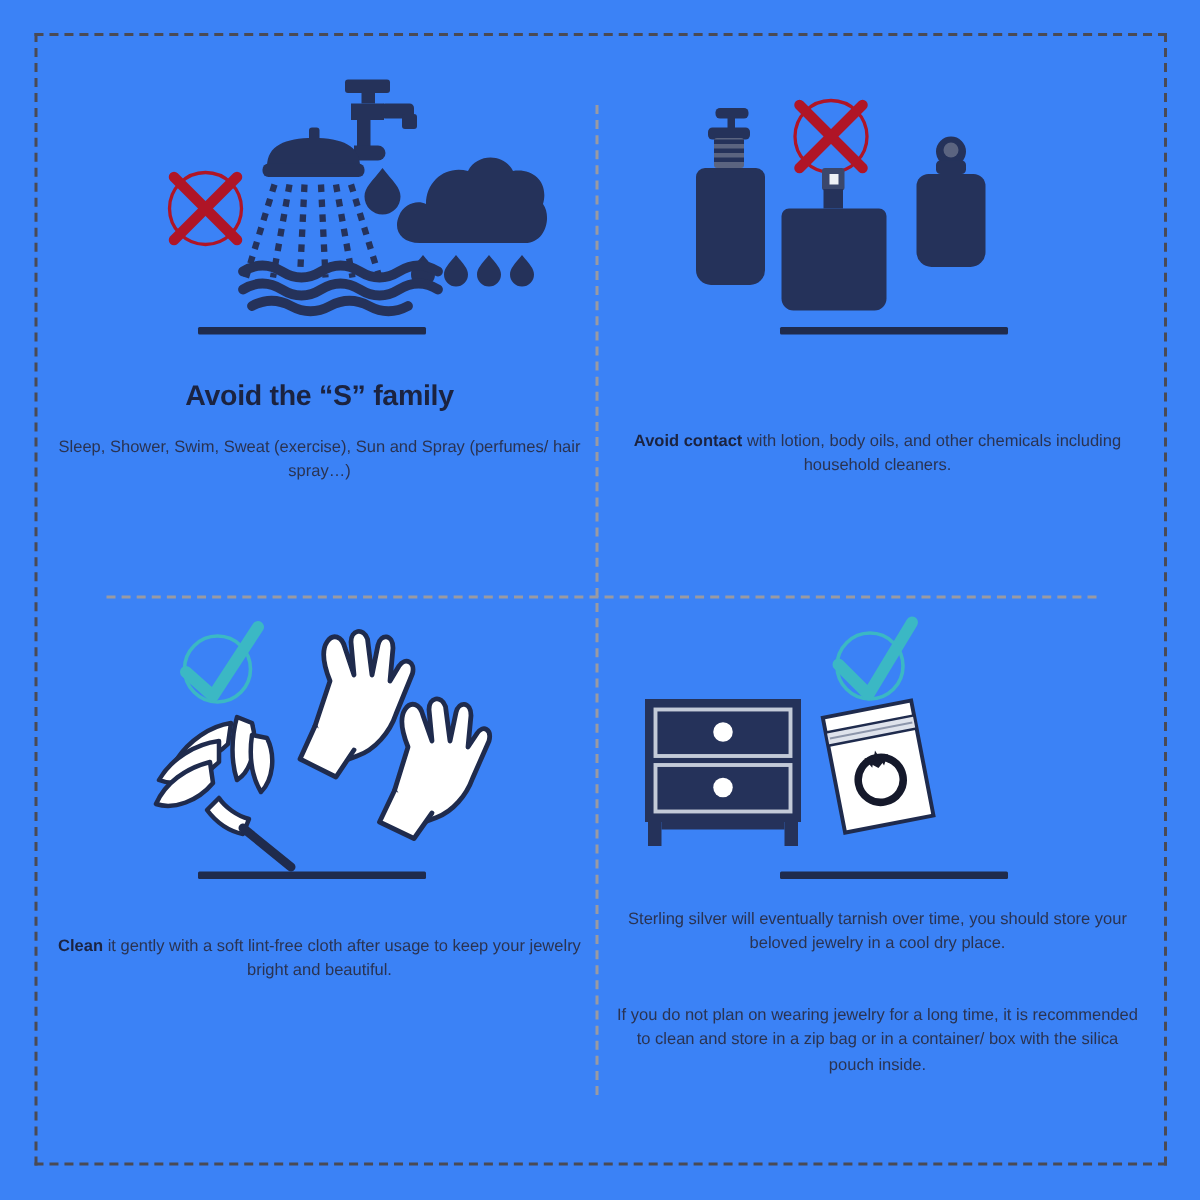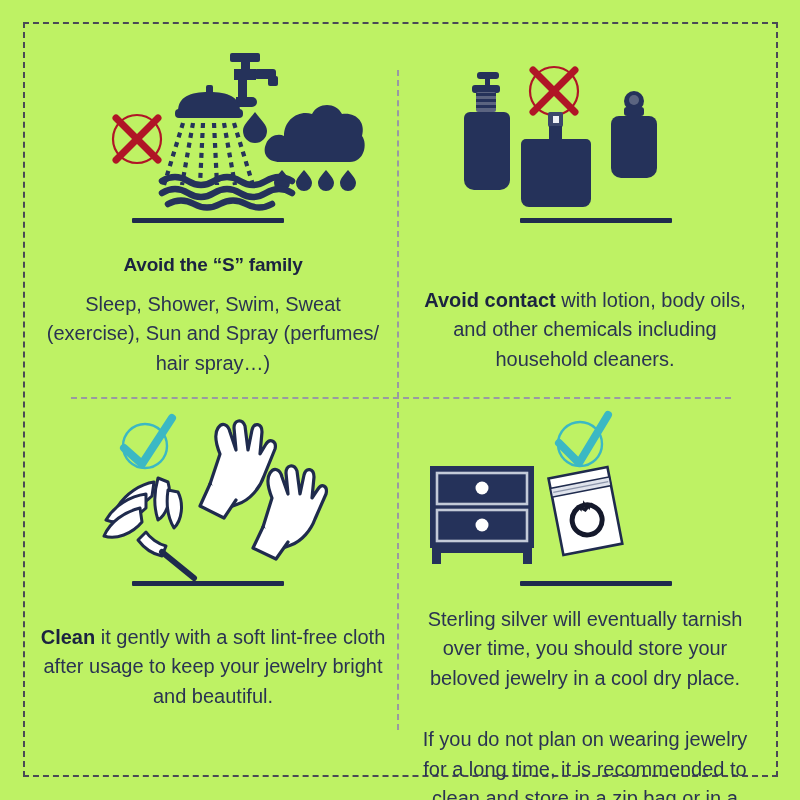--- a/index.html
+++ b/index.html
@@ -10,21 +10,21 @@
     width: 800px; height: 800px;
     font-family: "Liberation Sans", sans-serif;
     color: #1e2a4a;
     overflow: hidden;
   }
 
   #infographic {
     position: absolute;
     left: 0; top: 0;
     width: 800px; height: 800px;
-    background: #bef264;
+    background: #3b82f6;
   }
 
   
   .frame {
     position: absolute;
     left: 23px; top: 22px;
     width: 755px; height: 755px;
     box-sizing: border-box;
     border: 2px dashed #4a4a55;
   }
@@ -77,21 +77,21 @@
     font-size: 19px;
     font-weight: bold;
     color: #1b2340;
     letter-spacing: -0.2px;
     margin-top: 44px;
   }
   #q1 .body { margin-top: 14px; }
 
   .body {
     text-align: center;
-    font-size: 20px;
+    font-size: 11px;
     line-height: 1.47;
     color: #2a3352;
   }
   .body b { font-weight: bold; color: #1b2340; }
   .body + .body { margin-top: 14px; }
 
   #q2 .body { margin-top: 76px; }
   #q3 .body { margin-top: 50px; }
   #q4 .body { margin-top: 32px; }
 

